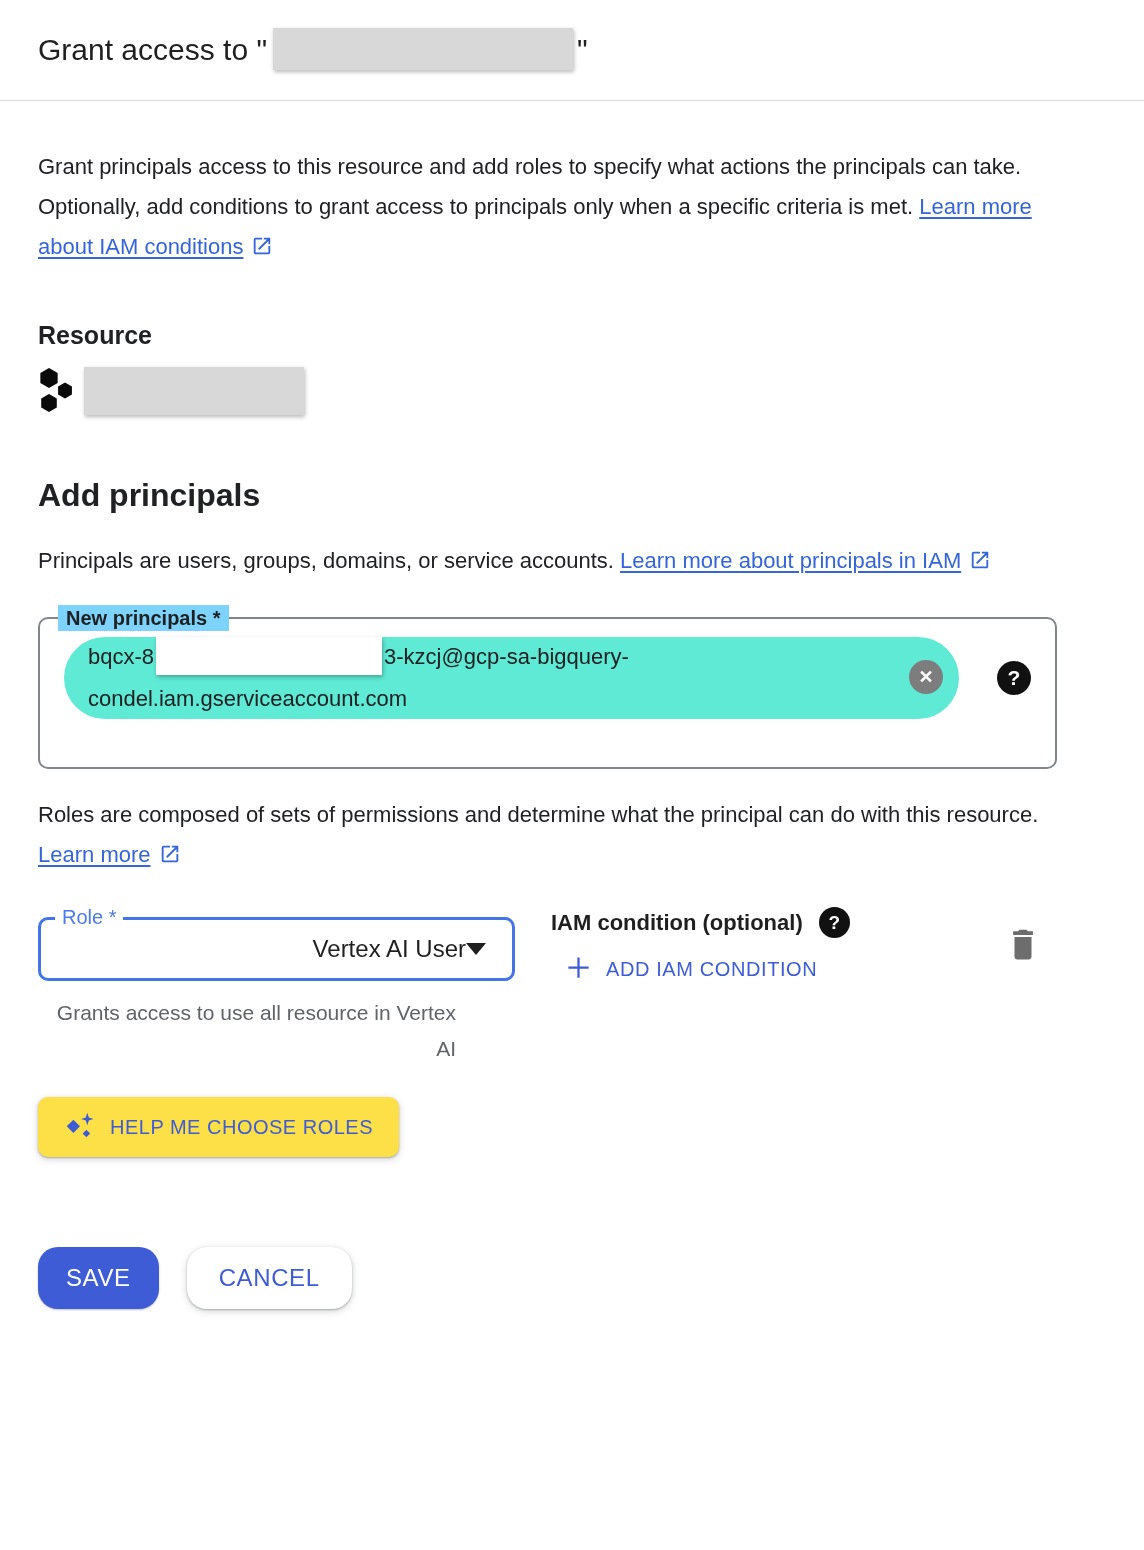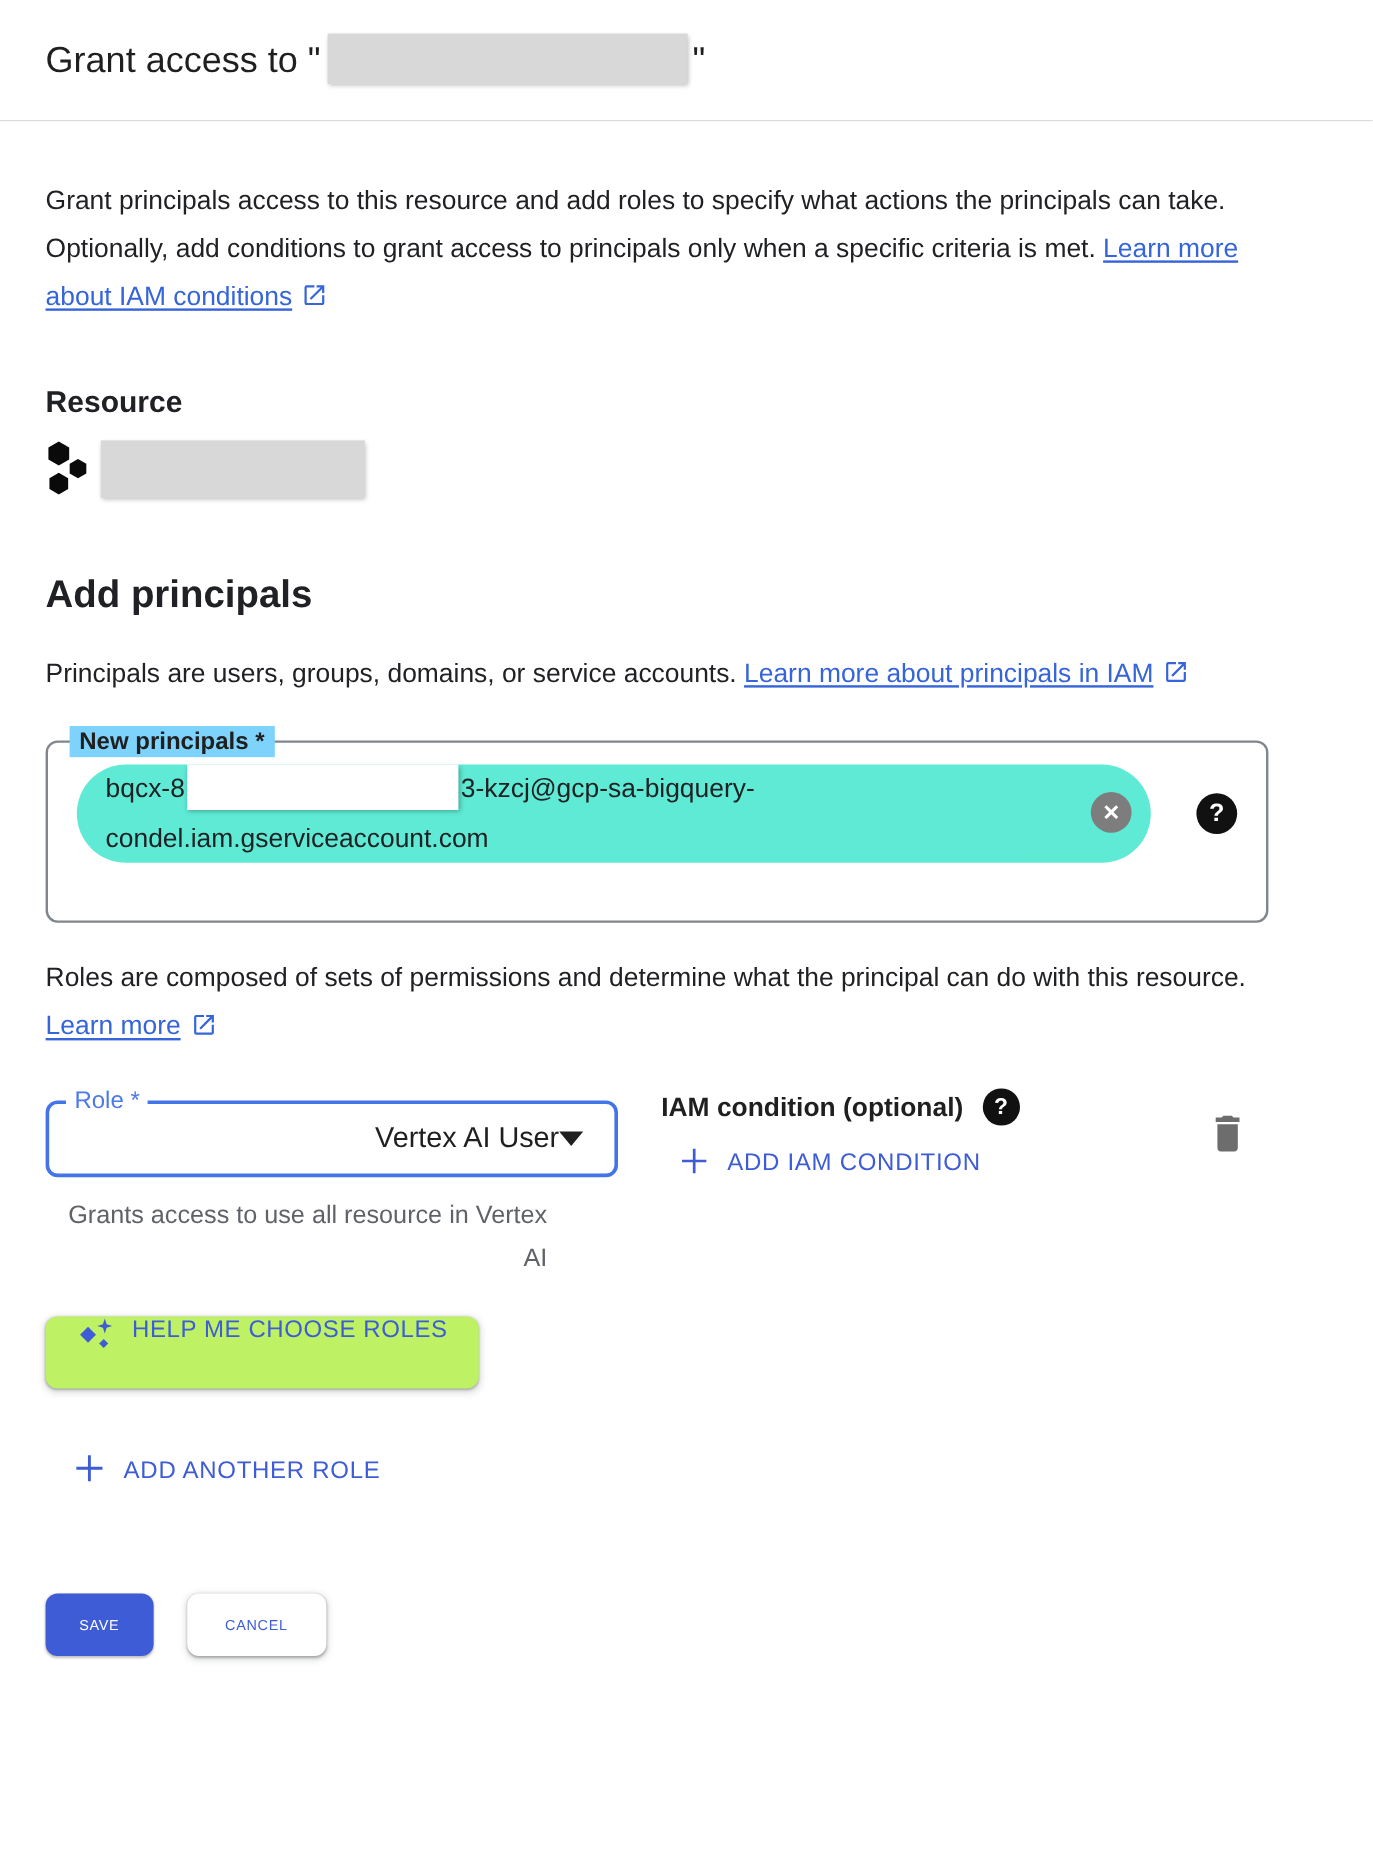--- a/index.html
+++ b/index.html
@@ -86,35 +86,35 @@
   .condition-label { font-size:22px; font-weight:700; color:#1f1f1f; line-height:30px; }
   .condition-label-row .help-circle { width:31px; height:31px; font-size:19px; margin-left:16px; }
   .add-link { display:flex; align-items:flex-end; margin-top:16px; color:#3e5cd5; cursor:pointer; }
   .add-link .plus { margin-right:14px; display:flex; }
   .add-link .label { font-size:20px; font-weight:500; letter-spacing:.6px; }
   .add-iam { margin-left:14px; }
 
   .trash-col { margin-left:auto; margin-right:66px; margin-top:8px; cursor:pointer; }
 
   .help-roles-btn {
-    margin-top:30px; display:inline-flex; 
+    margin-top:30px; display:inline-flex; align-items:center;
     height:60px; padding:0 26px;
-    background:#bef264; border:none; border-radius:10px;
+    background:#fde047; border:none; border-radius:10px;
     box-shadow:0 1px 2px rgba(60,64,67,.35), 0 2px 6px 1px rgba(60,64,67,.18);
     color:#3e5cd5; font-family:inherit;
     font-size:20px; font-weight:500; letter-spacing:.5px; cursor:pointer;
   }
   .help-roles-btn .sparkle { margin-right:14px; display:flex; }
 
   .add-role { margin-top:52px; margin-left:22px; }
 
   .footer { margin-top:90px; display:flex; align-items:center; }
   .btn {
-    height:52px; border:none; border-radius:10px;
-    font-family:inherit; font-size:12px; font-weight:500; letter-spacing:.6px;
+    height:62px; border:none; border-radius:20px;
+    font-family:inherit; font-size:24px; font-weight:500; letter-spacing:.6px;
     cursor:pointer; display:inline-flex; align-items:center; justify-content:center;
   }
   .btn-save { background:#3e5cd5; color:#fff; padding:0 28px; box-shadow:0 1px 2px rgba(0,0,0,.25); }
   .btn-cancel {
     margin-left:28px; background:#fff; color:#3e5cd5; padding:0 32px;
     box-shadow:0 1px 2px rgba(60,64,67,.35), 0 2px 6px 1px rgba(60,64,67,.18);
   }
 </style>
 </head>
 <body>
@@ -198,27 +198,19 @@
     <span class="sparkle">
       <svg width="32" height="32" viewBox="0 0 28 28" fill="#3e5cd5">
         <path d="M8.2 7.6 14 13.4 8.2 19.2 2.4 13.4z"></path>
         <path d="M20.4 1.6l1.35 4.05L25.8 7l-4.05 1.35L20.4 12.4l-1.35-4.05L15 7l4.05-1.35z"></path>
         <path d="M19.6 16.4 22.9 19.7 19.6 23 16.3 19.7z"></path>
       </svg>
     </span>
     <span>HELP ME CHOOSE ROLES</span>
   </button>
 
-  <div class="add-link add-role">
-    <span class="plus">
-        <svg width="29" height="29" viewBox="0 0 24 24" fill="#3e5cd5">
-          <path d="M13 3h-2v8H3v2h8v8h2v-8h8v-2h-8V3z"></path>
-        </svg>
-      </span>
-    <span class="label">ADD ANOTHER ROLE</span>
-  </div>
 
   <div class="footer">
     <button class="btn btn-save">SAVE</button>
     <button class="btn btn-cancel">CANCEL</button>
   </div>
 
 </div>
 
 </body></html>

